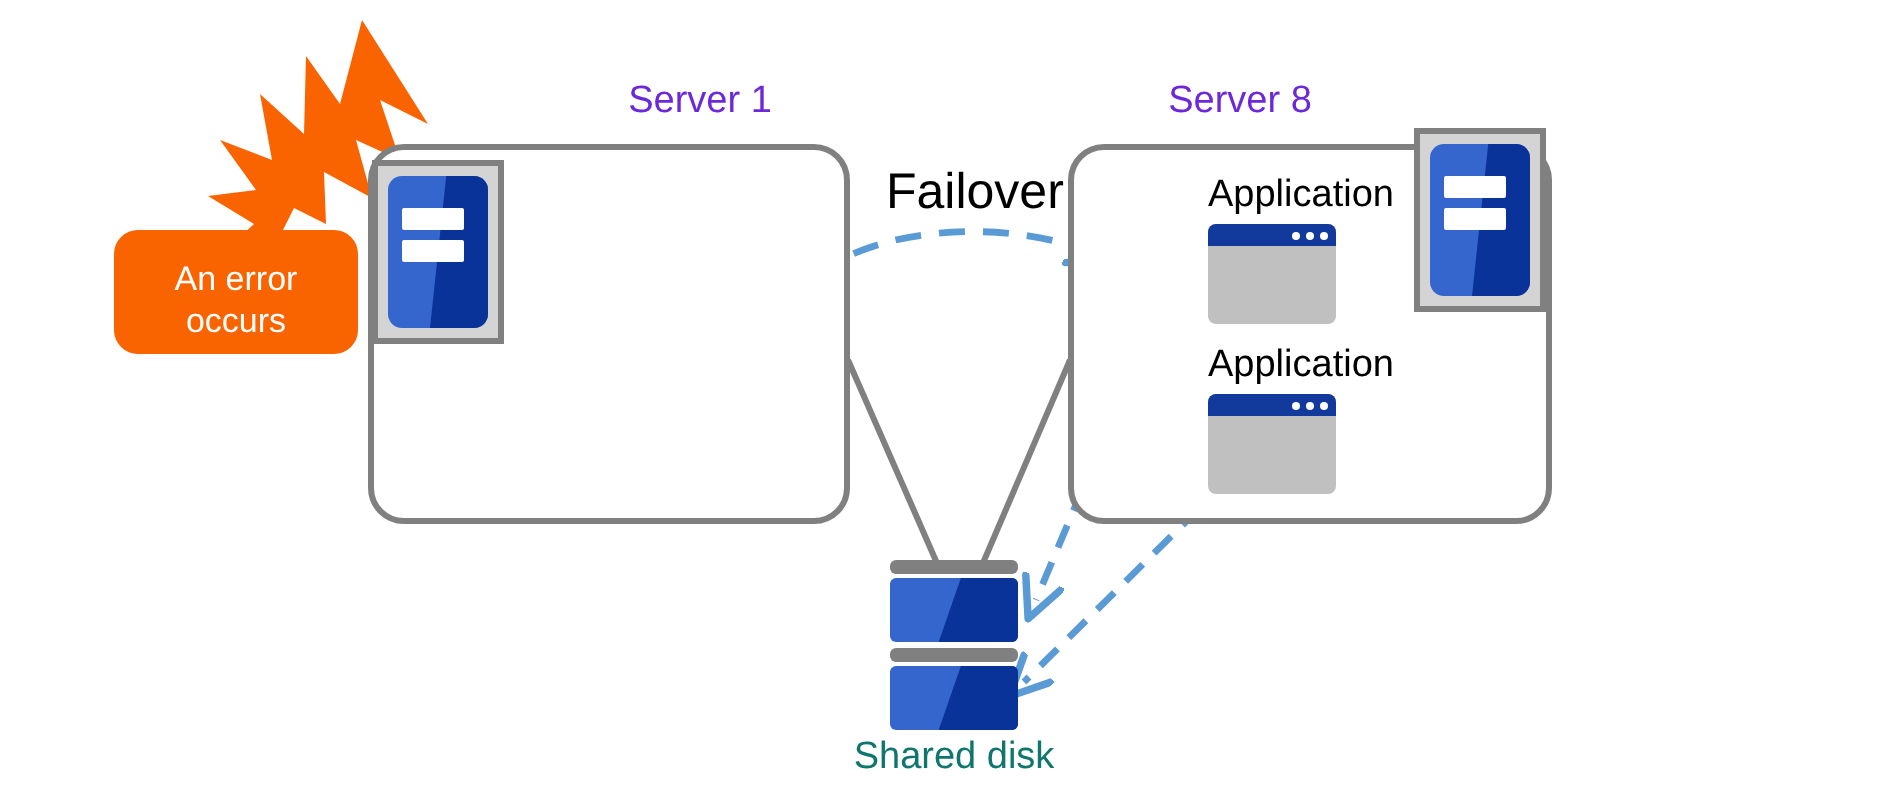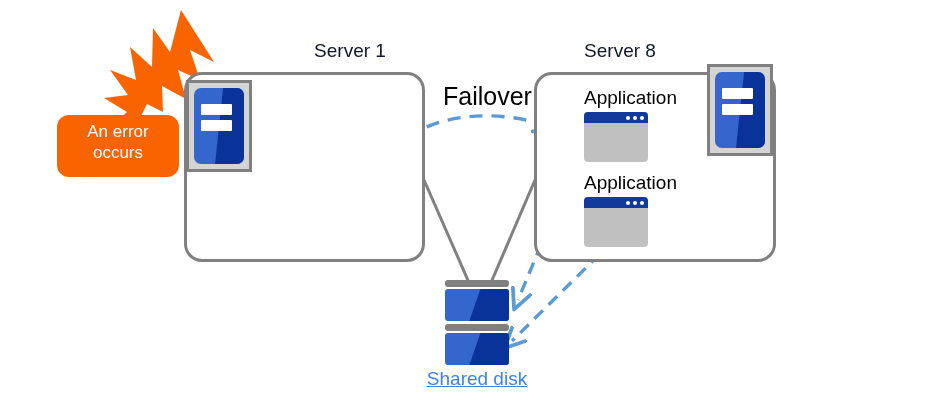--- a/index.html
+++ b/index.html
@@ -31,21 +31,21 @@
   .server-box {
     position: absolute;
     border: 3px solid #808080;
     border-radius: 18px;
     background: #ffffff;
     box-sizing: border-box;
   }
   .server-title {
     position: absolute;
     font-size: 19px;
-    color: #0f172a;
+    color: #6d28d9;
     white-space: nowrap;
     text-align: center;
   }
 
   
   .machine-icon {
     position: absolute;
     width: 66px;
     height: 92px;
     background: #d4d4d4;
@@ -77,21 +77,21 @@
     width: 62%;
     height: 14%;
     background: #ffffff;
     z-index: 2;
     border-radius: 1px;
   }
   .machine-icon .bar.b1 { top: 21%; }
   .machine-icon .bar.b2 { top: 42%; }
 
   
-  .app-group { position: absolute; }
+  .app-group { position: absolute; margin-left: 20px; }
   .app-label {
     font-size: 19px;
     color: #000000;
     white-space: nowrap;
     line-height: 1;
     margin-bottom: 5px;
   }
   .app-icon {
     width: 64px;
     height: 50px;
@@ -139,37 +139,36 @@
     content: "";
     position: absolute;
     right: 0; top: 0; bottom: 0;
     width: 62%;
     background: #0a3399;
     clip-path: polygon(28% 0%, 100% 0%, 100% 100%, 0% 100%);
   }
   .disk-label {
     position: absolute;
     font-size: 19px;
-    color: #3b82f6;
+    color: #0f766e;
     white-space: nowrap;
     text-align: center;
-    text-decoration: underline;
   }
 
   
   .error-bubble {
     position: absolute;
     background: #f96400;
     border-radius: 12px;
     color: #ffffff;
     font-size: 17px;
     line-height: 21px;
     text-align: center;
     display: flex;
-    align-items: flex-start;
+    align-items: flex-end;
     justify-content: center;
     padding: 6px 8px;
     box-sizing: border-box;
   }
 
   
   .failover-label {
     position: absolute;
     font-size: 25px;
     color: #000000;

